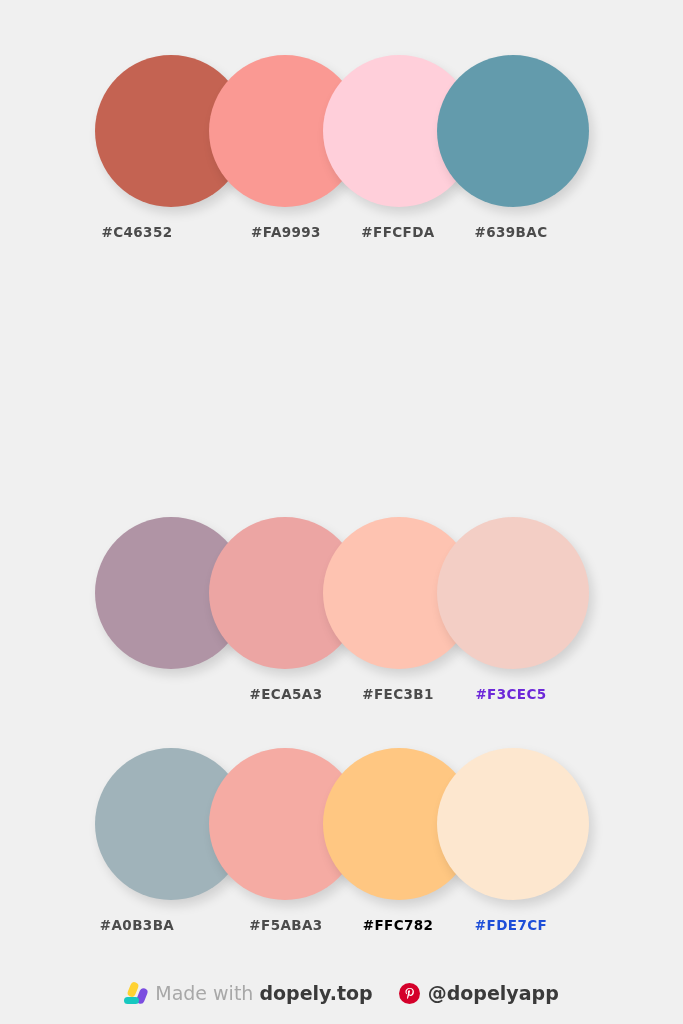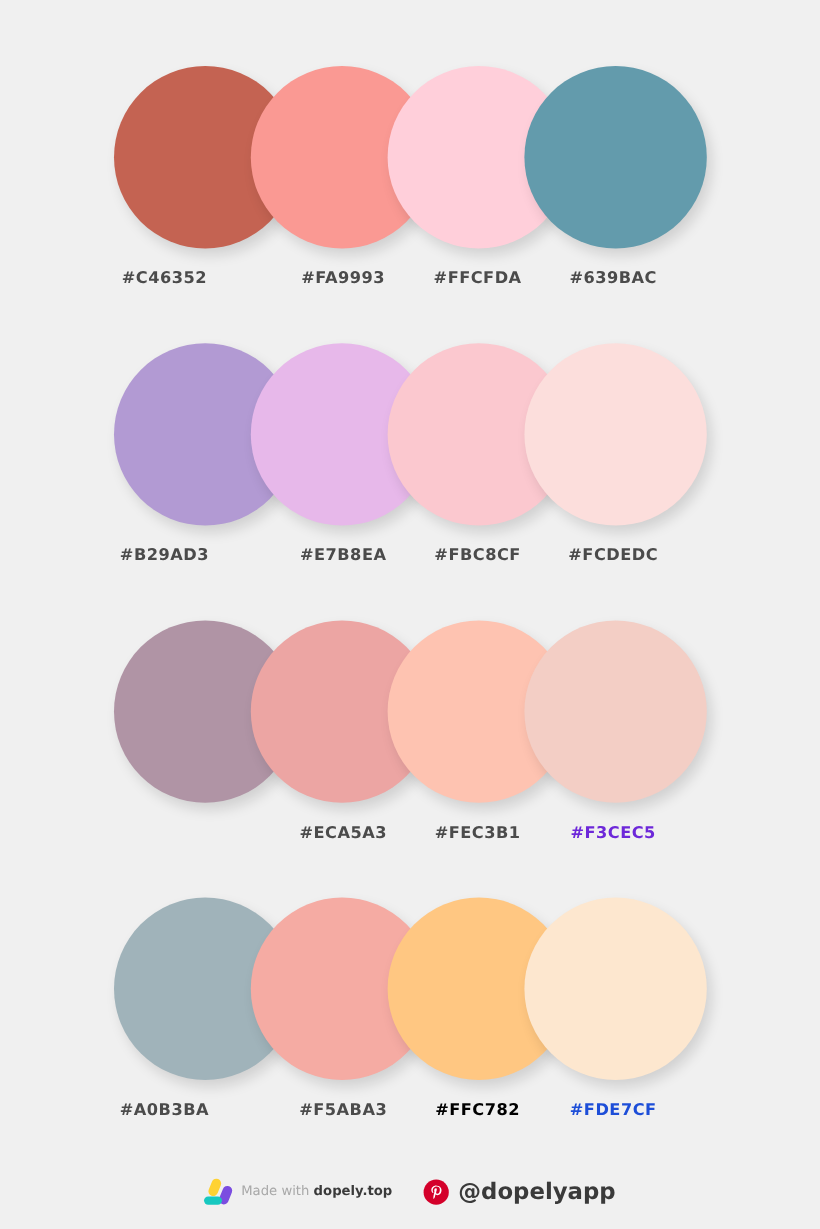--- a/index.html
+++ b/index.html
@@ -126,21 +126,21 @@
     transform:rotate(22deg);
   }
   .dopely-logo .cap-teal {
     width:15px; height:7px;
     background:#17C8C0;
     left:0px; top:15px;
   }
 
   .footer-text {
     font-family:"DejaVu Sans", sans-serif;
-    font-size:11px;
+    font-size:19px;
     line-height:20px;
     white-space:nowrap;
   }
   .footer-text .made-with {
     color:#A8A8A8;
     font-weight:400;
   }
   .footer-text .brand {
     color:#3A3A3A;
     font-weight:700;
@@ -181,34 +181,20 @@
       <div class="swatch-circle" data-col="3" style="background: rgb(99, 155, 172);"></div>
     </div>
     <div class="swatch-labels">
       <div class="swatch-label" data-col="0" style="color: rgb(75, 75, 75);">#C46352</div>
       <div class="swatch-label" data-col="1" style="color: rgb(75, 75, 75);">#FA9993</div>
       <div class="swatch-label" data-col="2" style="color: rgb(75, 75, 75);">#FFCFDA</div>
       <div class="swatch-label" data-col="3" style="color: rgb(75, 75, 75);">#639BAC</div>
     </div>
   </div>
 
-  <div class="palette-row" data-row="1">
-    <div class="swatch-circles">
-      <div class="swatch-circle" data-col="0" style="background: rgb(178, 154, 211);"></div>
-      <div class="swatch-circle" data-col="1" style="background: rgb(231, 184, 234);"></div>
-      <div class="swatch-circle" data-col="2" style="background: rgb(251, 200, 207);"></div>
-      <div class="swatch-circle" data-col="3" style="background: rgb(252, 222, 220);"></div>
-    </div>
-    <div class="swatch-labels">
-      <div class="swatch-label" data-col="0" style="color: rgb(75, 75, 75);">#B29AD3</div>
-      <div class="swatch-label" data-col="1" style="color: rgb(75, 75, 75);">#E7B8EA</div>
-      <div class="swatch-label" data-col="2" style="color: rgb(75, 75, 75);">#FBC8CF</div>
-      <div class="swatch-label" data-col="3" style="color: rgb(75, 75, 75);">#FCDEDC</div>
-    </div>
-  </div>
 
   <div class="palette-row" data-row="2">
     <div class="swatch-circles">
       <div class="swatch-circle" data-col="0" style="background: rgb(176, 148, 165);"></div>
       <div class="swatch-circle" data-col="1" style="background: rgb(236, 165, 163);"></div>
       <div class="swatch-circle" data-col="2" style="background: rgb(254, 195, 177);"></div>
       <div class="swatch-circle" data-col="3" style="background: rgb(243, 206, 197);"></div>
     </div>
     <div class="swatch-labels">
       <div class="swatch-label" data-col="1" style="color: rgb(75, 75, 75);">#ECA5A3</div>

